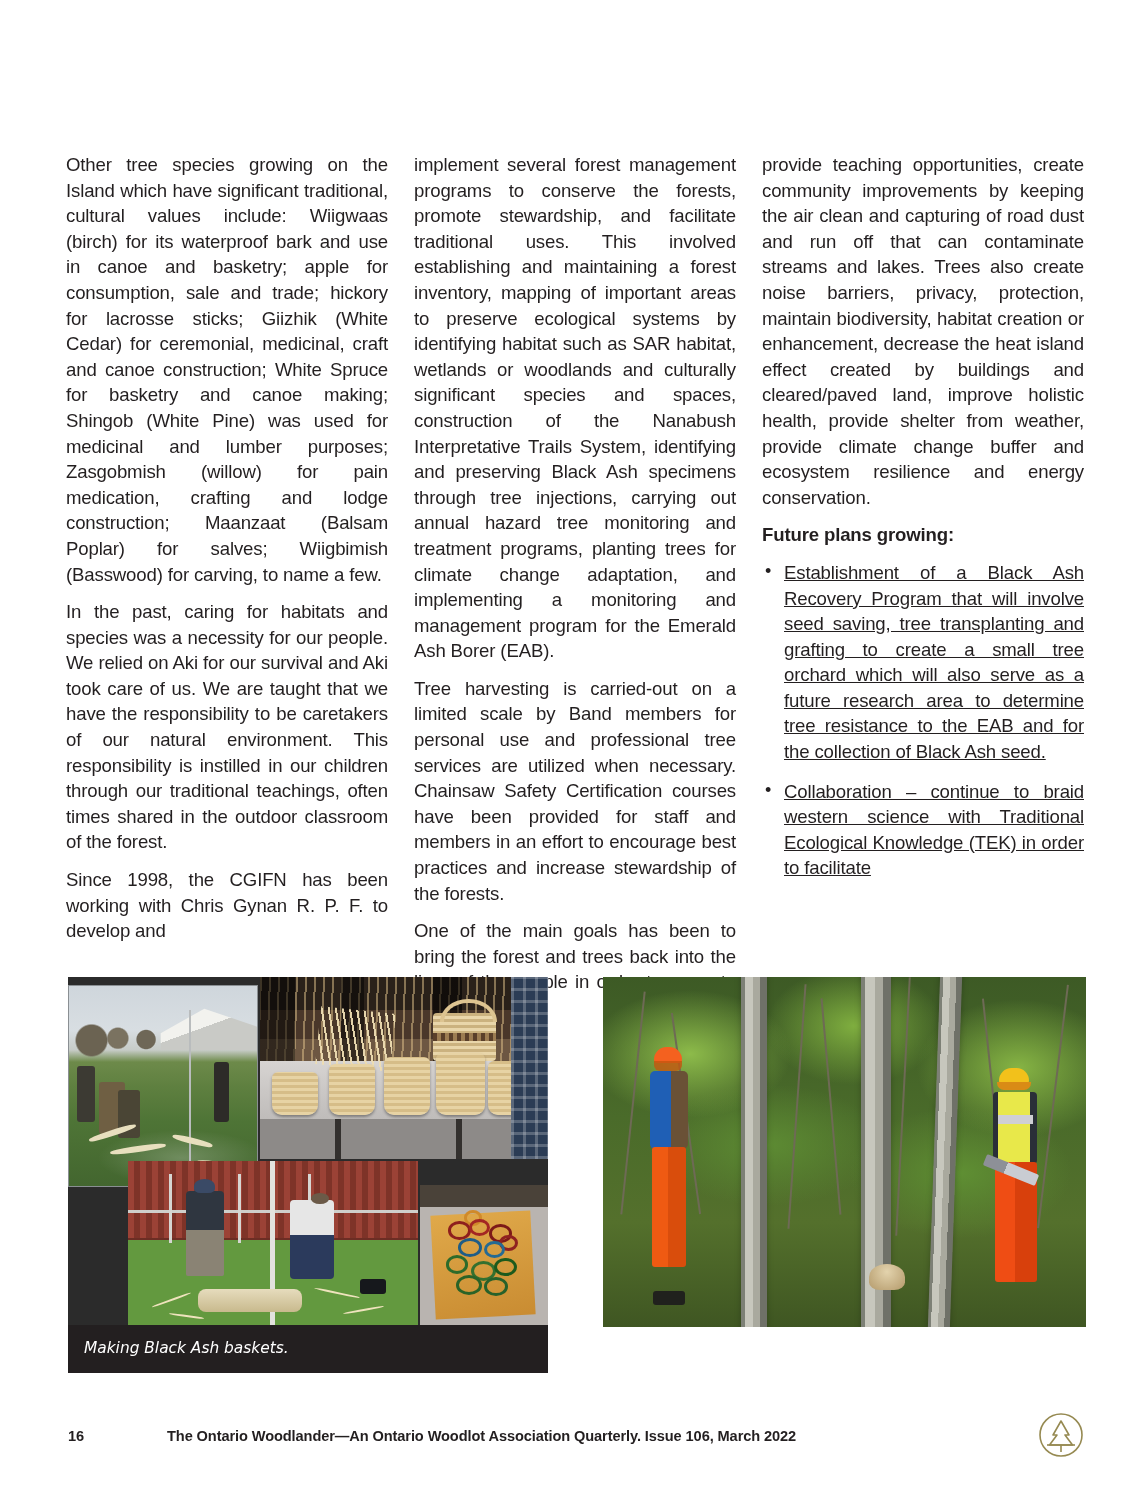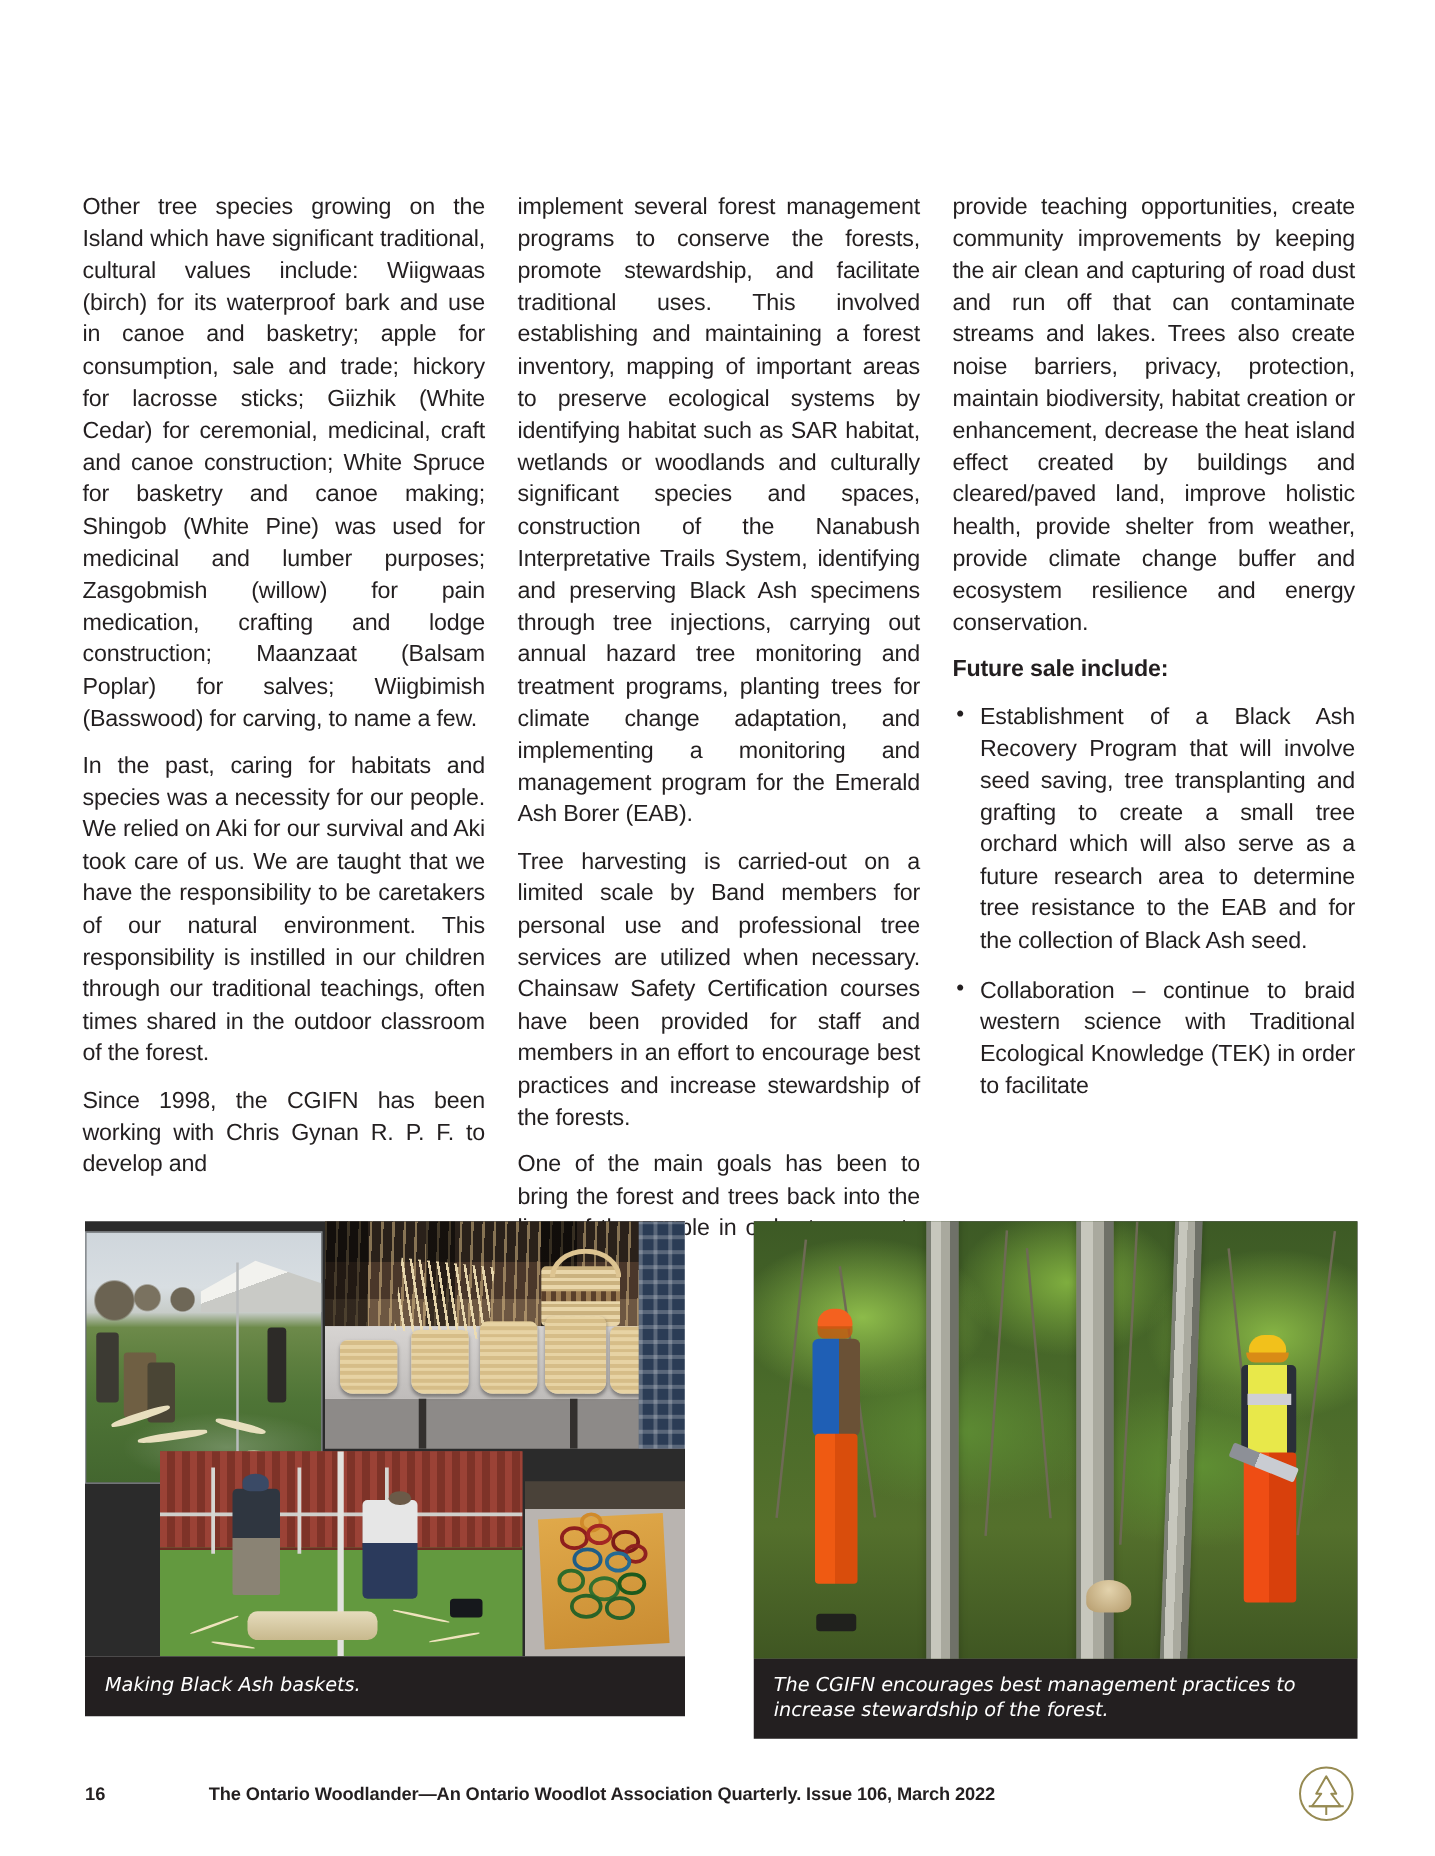--- a/index.html
+++ b/index.html
@@ -57,20 +57,21 @@
     list-style: none;
   }
   ul.future-list li {
     position: relative;
     padding-left: 22px;
     margin-bottom: 14px;
     font-size: 18.6px;
     line-height: 25.6px;
     text-align: justify;
     letter-spacing: -0.15px;
+    text-decoration: underline;
   }
   ul.future-list li:last-child { margin-bottom: 0; }
   ul.future-list li::before {
     content: "\2022";
     position: absolute;
     left: 3px;
     top: -1px;
     font-size: 18px;
   }
 
@@ -305,21 +306,21 @@
     </div>
 
     <div class="col">
       <p>implement several forest management programs to conserve the forests, promote stewardship, and facilitate traditional uses. This involved establishing and maintaining a forest inventory, mapping of important areas to preserve ecological systems by identifying habitat such as SAR habitat, wetlands or woodlands and culturally significant species and spaces, construction of the Nanabush Interpretative Trails System, identifying and preserving Black Ash specimens through tree injections, carrying out annual hazard tree monitoring and treatment programs, planting trees for climate change adaptation, and implementing a monitoring and management program for the Emerald Ash Borer (EAB).</p>
       <p>Tree harvesting is carried-out on a limited scale by Band members for personal use and professional tree services are utilized when necessary. Chainsaw Safety Certification courses have been provided for staff and members in an effort to encourage best practices and increase stewardship of the forests.</p>
       <p class="last">One of the main goals has been to bring the forest and trees back into the lives of the people in order to promote and</p>
     </div>
 
     <div class="col">
       <p>provide teaching opportunities, create community improvements by keeping the air clean and capturing of road dust and run off that can contaminate streams and lakes. Trees also create noise barriers, privacy, protection, maintain biodiversity, habitat creation or enhancement, decrease the heat island effect created by buildings and cleared/paved land, improve holistic health, provide shelter from weather, provide climate change buffer and ecosystem resilience and energy conservation.</p>
-      <p class="lead-in">Future sale include:</p>
+      <p class="lead-in">Future plans growing:</p>
       <ul class="future-list">
         <li>Establishment of a Black Ash Recovery Program that will involve seed saving, tree transplanting and grafting to create a small tree orchard which will also serve as a future research area to determine tree resistance to the EAB and for the collection of Black Ash seed.</li>
         <li>Collaboration – continue to braid western science with Traditional Ecological Knowledge (TEK) in order to facilitate</li>
       </ul>
     </div>
   </div>
 
   <div class="fig fig-left">
     <div class="photo-area">
 
@@ -417,21 +418,20 @@
       </div>
 
       <div class="worker w-right">
         <div class="helmet"></div>
         <div class="visor"></div>
         <div class="vest"></div>
         <div class="legs"></div>
         <div class="saw"></div>
       </div>
     </div>
-    <div class="caption">The CGIFN encourages best management practices to increase stewardship of the forest.</div>
   </div>
 
   <div class="footer">
     <span class="pagenum">16</span>
     <span class="ftext">The Ontario Woodlander—An Ontario Woodlot Association Quarterly. Issue 106, March 2022</span>
   </div>
 
   <div class="logo">
     <svg viewBox="0 0 54 54" width="54" height="54" aria-hidden="true">
       <circle cx="27" cy="27" r="21" fill="none" stroke="#968a52" stroke-width="1.6"></circle>

